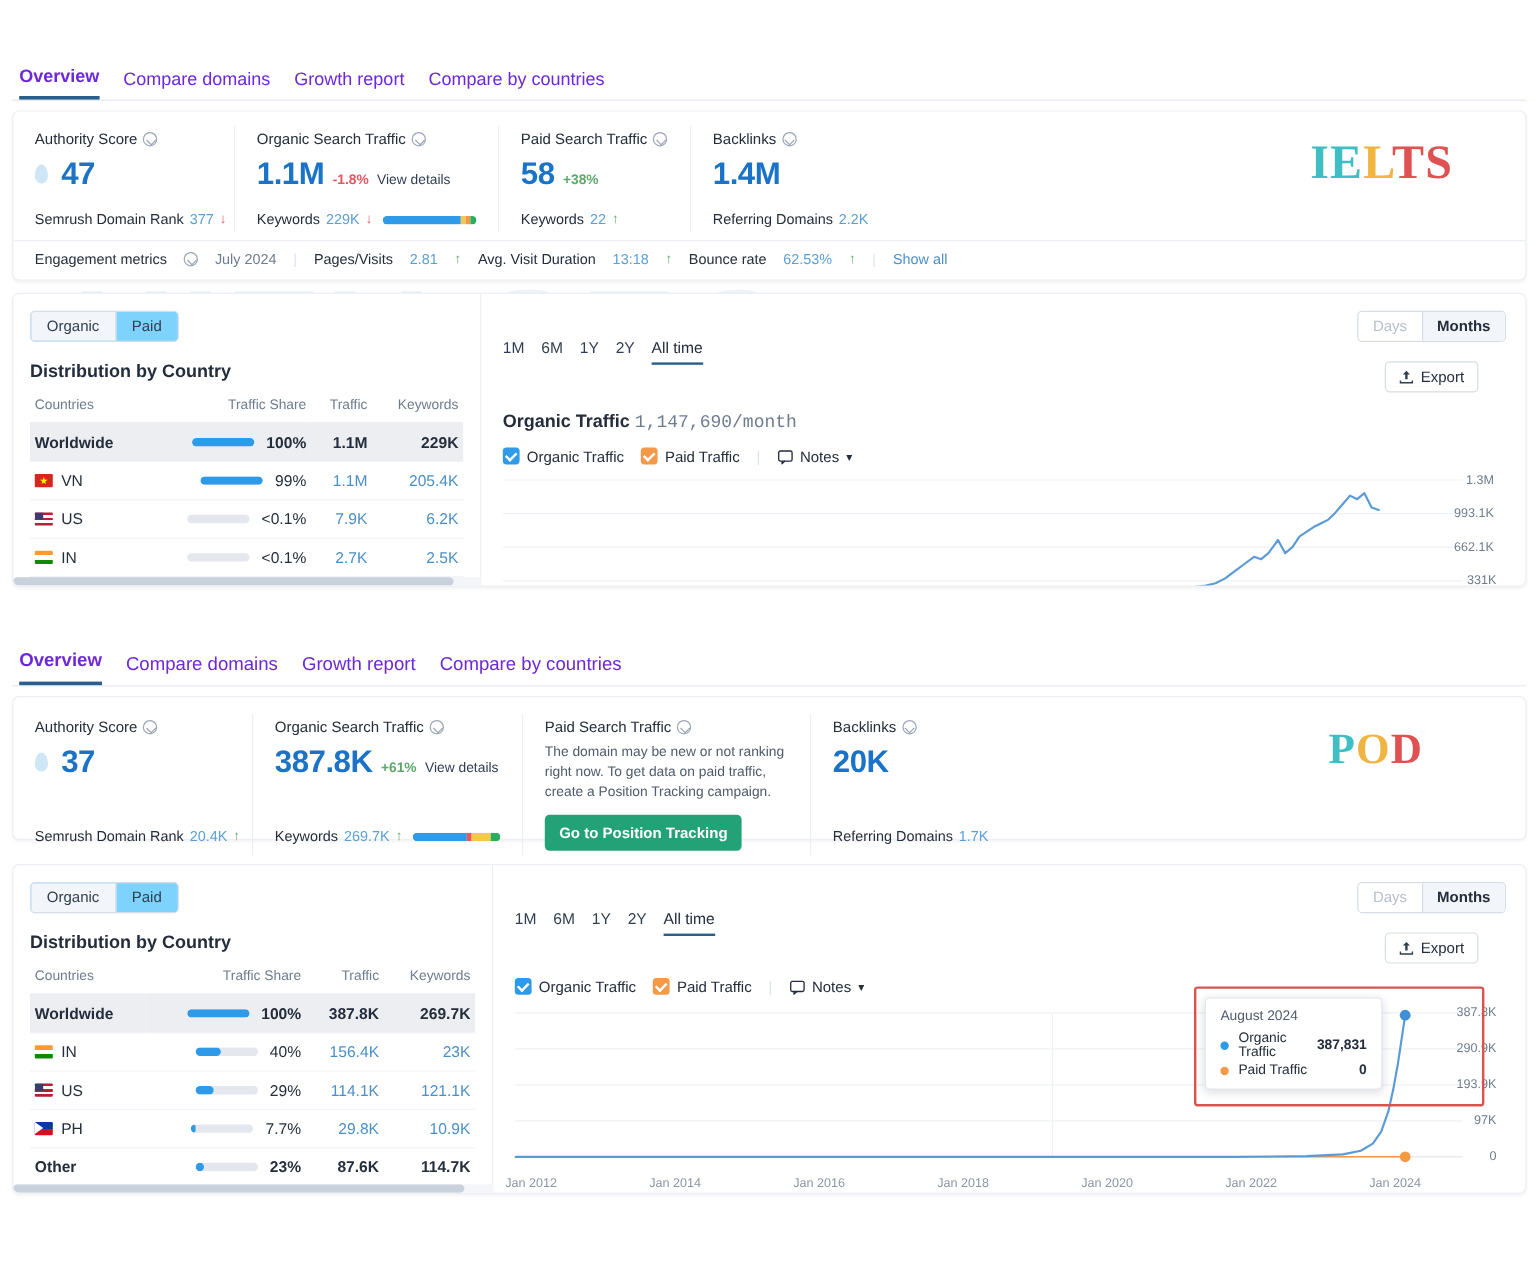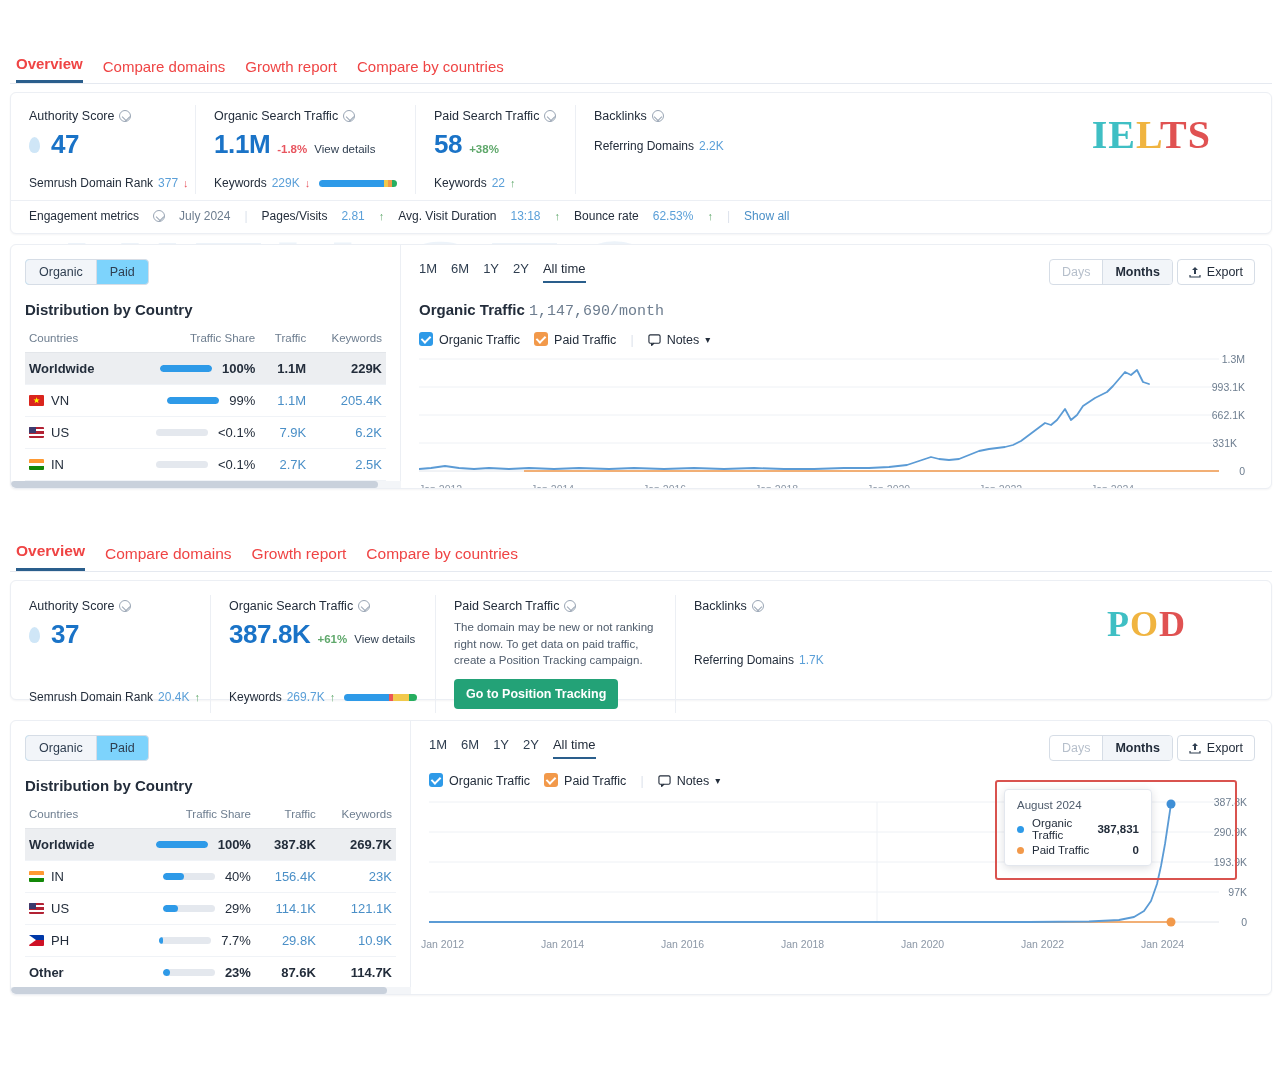--- a/index.html
+++ b/index.html
@@ -40,21 +40,21 @@
   .tabs {
     display: flex;
     align-items: flex-end;
     gap: 20px;
     border-bottom: 1px solid #e5e9f0;
     padding: 0 6px;
     height: 34px;
   }
   .tab {
     font-size: 15px;
-    color: #ef4444;
+    color: #6d28d9;
     padding-bottom: 8px;
     cursor: pointer;
     white-space: nowrap;
   }
   .tab.active {
     font-weight: 700;
     border-bottom: 3px solid #2a5e8c;
   }
   .tabs-b .tab { font-size: 15.5px; }
 
@@ -310,21 +310,22 @@
     gap: 14px;
     font-size: 13px;
     color: #2f3e50;
   }
   .range span { cursor: pointer; padding-bottom: 5px; }
   .range span.on { border-bottom: 2px solid #2a5e8c; color:#232d3b; }
   .right-tools {
     margin-left: auto;
     display: flex;
     align-items: center;
-    gap: 4px;
+    gap: 16px;
+    flex-direction: column;
   }
   .tgl {
     display: inline-flex;
     border: 1px solid #d6dde6;
     border-radius: 4px;
     overflow: hidden;
   }
   .tgl div { font-size: 12.5px; padding: 5px 12px; cursor: pointer; }
   .tgl .dis { color: #b6bfcb; }
   .tgl .on { background: #f2f5f9; font-weight: 700; border-left: 1px solid #d6dde6; }
@@ -481,20 +482,23 @@
           <span>Keywords</span>
           <span class="num">22</span>
           <span class="arr up">↑</span>
         </div>
       </div>
 
       <div class="metric m-back">
         <div class="m-title">
           <span>Backlinks</span>
           <span class="info-ic"></span>
+        </div>
+        <div class="m-value-row">
+          <span class="m-value">1.4M</span>
         </div>
         <div class="m-sub">
           <span>Referring Domains</span>
           <span class="num">2.2K</span>
         </div>
       </div>
 
       <div class="logo">
         <span style="color:#3fbfc4">I</span><span style="color:#3fbfc4">E</span><span style="color:#f0b440">L</span><span style="color:#e05252">T</span><span style="color:#e05252">S</span>
       </div>
@@ -647,21 +651,21 @@
           <line x1="0" y1="34" x2="800" y2="34" stroke="#eef1f5" stroke-width="1"></line>
           <line x1="0" y1="62" x2="800" y2="62" stroke="#eef1f5" stroke-width="1"></line>
           <line x1="0" y1="90" x2="800" y2="90" stroke="#eef1f5" stroke-width="1"></line>
           <line x1="0" y1="118" x2="800" y2="118" stroke="#e2e6ec" stroke-width="1"></line>
           <polyline fill="none" stroke="#f2994a" stroke-width="1.3" points="105,118 800,118"></polyline>
           <polyline fill="none" stroke="#5b9bd5" stroke-width="1.8" stroke-linejoin="round" stroke-linecap="round" points="0,116 12,115 26,113 40,115 55,116 70,115 90,116 110,115 135,116 160,115 190,116 215,115 245,116 275,115 305,116 335,115 365,116 395,116 425,115 450,115 470,114 488,112 500,108 512,104 520,106 530,107 540,106 550,102 560,98 570,96 578,95 586,94 594,92 602,88 610,82 618,76 626,70 632,72 638,67 646,56 652,67 658,62 664,53 670,49 676,45 682,42 688,39 694,33 700,26 706,19 712,22 718,17 724,29 730,31"></polyline>
         </svg>
         <div class="ytick" style="right:10px;top:0px">1.3M</div>
         <div class="ytick" style="right:10px;top:28px">993.1K</div>
         <div class="ytick" style="right:10px;top:56px">662.1K</div>
-        <div class="ytick" style="right:18px;top:84px">331K</div>
+        <div class="ytick" style="right:8px;top:84px">331K</div>
         <div class="ytick" style="right:10px;top:112px">0</div>
 
         <div class="xtick" style="left:0px;top:130px">Jan 2012</div>
         <div class="xtick" style="left:112px;top:130px">Jan 2014</div>
         <div class="xtick" style="left:224px;top:130px">Jan 2016</div>
         <div class="xtick" style="left:336px;top:130px">Jan 2018</div>
         <div class="xtick" style="left:448px;top:130px">Jan 2020</div>
         <div class="xtick" style="left:560px;top:130px">Jan 2022</div>
         <div class="xtick" style="left:672px;top:130px">Jan 2024</div>
       </div>
@@ -729,20 +733,23 @@
           <span class="info-ic"></span>
         </div>
         <div class="paid-msg">The domain may be new or not ranking right now. To get data on paid traffic, create a Position Tracking campaign.</div>
         <button class="btn-green">Go to Position Tracking</button>
       </div>
 
       <div class="metric m-back" style="width:240px">
         <div class="m-title">
           <span>Backlinks</span>
           <span class="info-ic"></span>
+        </div>
+        <div class="m-value-row">
+          <span class="m-value">20K</span>
         </div>
         <div class="m-sub" style="margin-top:40px">
           <span>Referring Domains</span>
           <span class="num">1.7K</span>
         </div>
       </div>
 
       <div class="logo logo-b">
         <span style="color:#3fbfc4">P</span><span style="color:#f0b440">O</span><span style="color:#e05252">D</span>
       </div>

